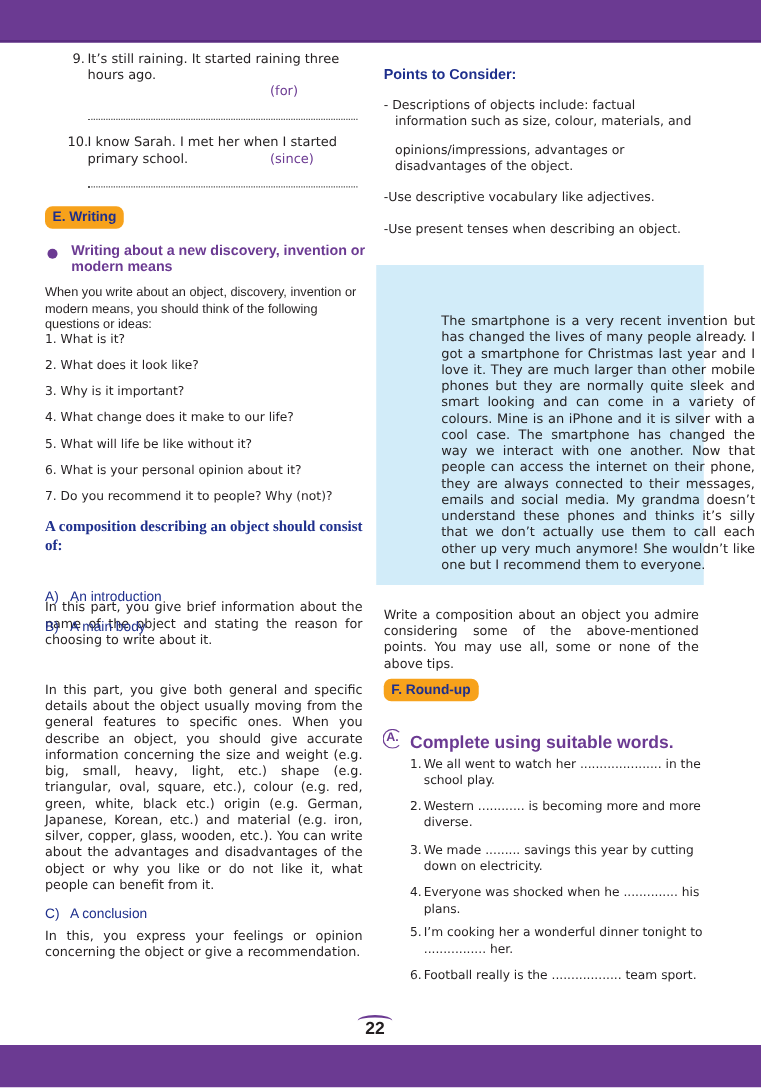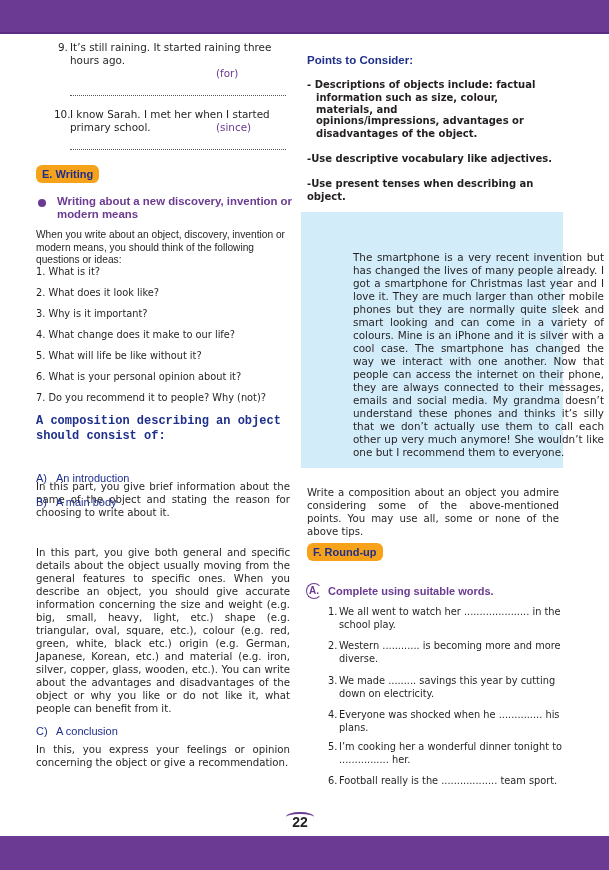--- a/index.html
+++ b/index.html
@@ -18,35 +18,35 @@
 
   .badge-orange { position: absolute; background: #f7a21b; color: #1e2f8c; font-family: "Liberation Sans", sans-serif; font-weight: bold; font-size: 11px; padding: 3px 6px; border-radius: 6px; line-height: 12px; }
 
   .bullet-heading { position: absolute; color: #6b3a92; font-family: "Liberation Sans", sans-serif; font-weight: bold; font-size: 11.4px; line-height: 13px; }
   .bullet-dot { position: absolute; width: 8px; height: 8px; border-radius: 50%; background: #6b3a92; }
 
   .plain-text { position: absolute; font-family: "Liberation Sans", sans-serif; font-size: 10.2px; line-height: 12.5px; color: #231f20; }
 
   .q-item { position: absolute; font-size: 9.8px; line-height: 12px; }
 
-  .blue-heading { position: absolute; color: #1e2f8c; font-family: Liberation Mono, monospace; font-weight: bold; font-size: 12px; line-height: 15px; }
+  .blue-heading { position: absolute; color: #1e2f8c; font-family: Liberation Serif, serif; font-weight: bold; font-size: 12px; line-height: 15px; }
   .sub-heading { position: absolute; color: #1e2f8c; font-family: "Liberation Sans", sans-serif; font-size: 11px; line-height: 13px; }
   .sub-heading .letter { display: inline-block; width: 20px; }
 
   .para { position: absolute; font-size: 10.2px; line-height: 13px; text-align: justify; color: #231f20; }
 
   .points-title { position: absolute; color: #1e2f8c; font-family: "Liberation Sans", sans-serif; font-weight: bold; font-size: 11.5px; }
-  .points-item { position: absolute; font-size: 10px; line-height: 12.5px; font-weight: bold; }
+  .points-item { position: absolute; font-size: 10px; line-height: 12.5px; }
 
   .sample-box { position: absolute; left: 301px; top: 212px; width: 262px; height: 256px; background: #d2ecf9; }
   .sample-header { position: absolute; left: 0; top: 0; width: 262px; height: 35px; background: #6b3a92; color: #ffffff; font-family: "Liberation Sans", sans-serif; font-weight: bold; font-size: 12px; line-height: 14px; padding: 3px 6px; }
   .sample-body { position: absolute; left: 6px; top: 39px; width: 251px; font-size: 10.4px; line-height: 13px; text-align: justify; color: #231f20; margin-left: 46px; }
 
   .circle-a { position: absolute; width: 16px; height: 16px; border: 1.5px solid #6b3a92; border-radius: 50%; border-right-color: transparent; color: #6b3a92; font-family: "Liberation Sans", sans-serif; font-weight: bold; font-size: 10px; line-height: 13px; text-align: center; }
-  .purple-heading { position: absolute; color: #6b3a92; font-family: "Liberation Sans", sans-serif; font-weight: bold; font-size: 11px; }
+  .purple-heading { position: absolute; color: #6b3a92; font-family: "Liberation Sans", sans-serif; font-weight: bold; font-size: 14px; }
 
   .fill-item { position: absolute; font-size: 9.8px; line-height: 12.5px; }
   .fill-item .num { position: absolute; left: 0; }
   .fill-item .txt { position: absolute; left: 11px; width: 225px; }
 
   .page-num { position: absolute; left: 285px; top: 814px; width: 30px; text-align: center; font-family: "Liberation Sans", sans-serif; font-weight: bold; font-size: 14px; color: #231f20; }
   .page-arc { position: absolute; left: 286px; top: 812px; width: 28px; height: 10px; border-top: 2px solid #6b3a92; border-radius: 50% 50% 0 0; }
 </style>
 </head>
 <body>

